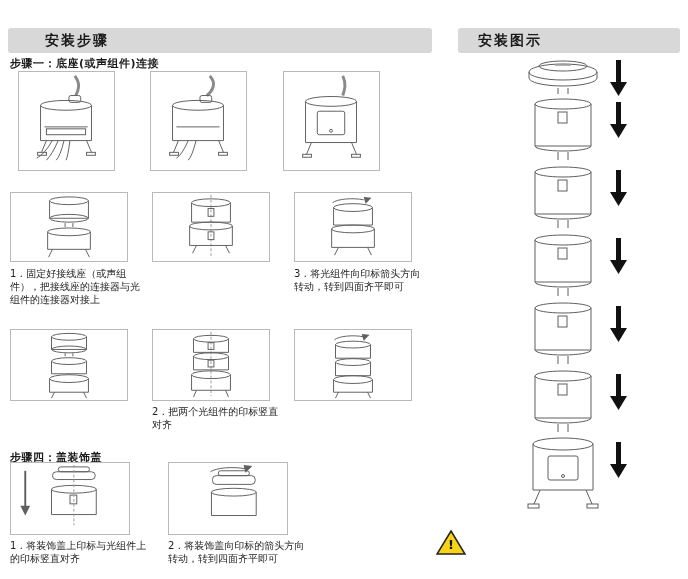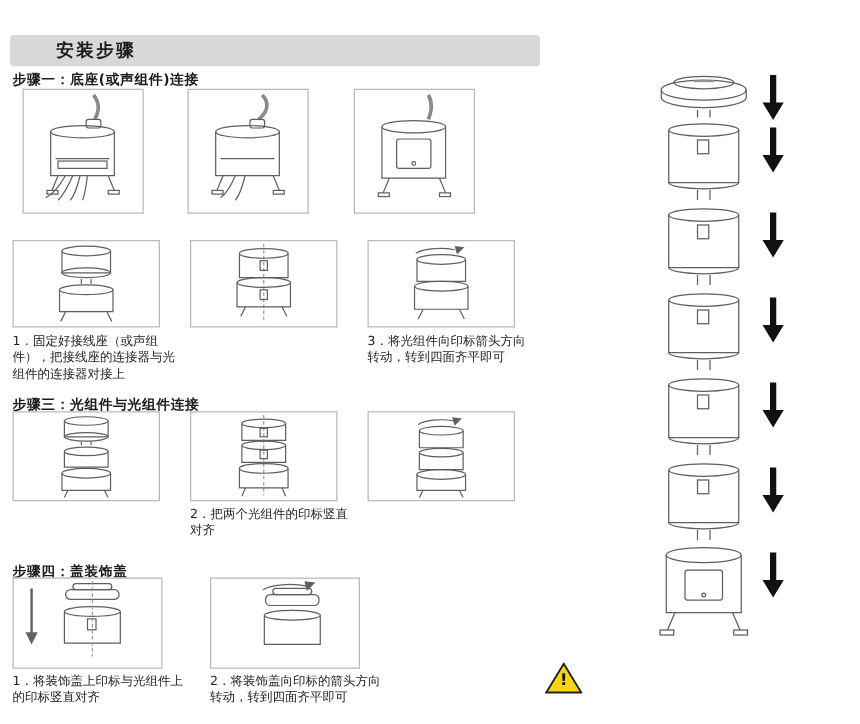--- a/index.html
+++ b/index.html
@@ -134,21 +134,20 @@
       <path class="ln" d="M39 15 v18 h40 v-18"></path>
       <ellipse class="ln" cx="59" cy="37" rx="22" ry="4"></ellipse>
       <path class="ln" d="M37 37 v19 h44 v-19"></path>
       <path class="ln" d="M44 56 l-4 8 m34 -8 l4 8"></path>
     </svg>
   </figure>
 
   <p class="caption" style="left:10px;top:267px;width:130px">1．固定好接线座（或声组件），把接线座的连接器与光组件的连接器对接上</p>
   <p class="caption" style="left:294px;top:267px;width:132px">3．将光组件向印标箭头方向转动，转到四面齐平即可</p>
 
-  <h3 class="heading" style="top:316px">步骤三：光组件与光组件连接</h3>
 
   <figure class="thumb" style="left:10px;top:329px;width:118px;height:72px">
     <svg viewBox="0 0 118 72">
       <ellipse class="ln" cx="59" cy="7" rx="18" ry="3.5"></ellipse>
       <path class="ln" d="M41 7 v13 h36 v-13"></path>
       <ellipse class="ln" cx="59" cy="20" rx="18" ry="3.5"></ellipse>
       <path class="ln" d="M55 24 v3 M63 24 v3"></path>
       <ellipse class="ln" cx="59" cy="32" rx="18" ry="3.5"></ellipse>
       <path class="ln" d="M41 32 v13 h36 v-13"></path>
       <ellipse class="ln" cx="59" cy="50" rx="20" ry="4"></ellipse>
@@ -210,20 +209,23 @@
       <rect class="ln" x="50" y="8" width="32" height="5" rx="2.5"></rect>
       <rect class="ln" x="44" y="13" width="44" height="9" rx="4"></rect>
       <ellipse class="ln" cx="66" cy="30" rx="23" ry="4"></ellipse>
       <path class="ln" d="M43 30 v24 h46 v-24"></path>
     </svg>
   </figure>
 
   <p class="caption" style="left:10px;top:539px;width:140px">1．将装饰盖上印标与光组件上的印标竖直对齐</p>
   <p class="caption" style="left:168px;top:539px;width:145px">2．将装饰盖向印标的箭头方向转动，转到四面齐平即可</p>
 
+  <div class="banner banner-right">
+    <span class="banner-title">安装图示</span>
+  </div>
 
   <div class="diagram">
     <svg viewBox="0 0 205 470">
       <defs>
         <g id="arr" class="blk">
           <rect x="148" y="0" width="5" height="24"></rect>
           <polygon points="142,22 159,22 150.5,36"></polygon>
         </g>
         <g id="mod">
           <ellipse class="ln" cx="95" cy="8" rx="28" ry="5"></ellipse>

